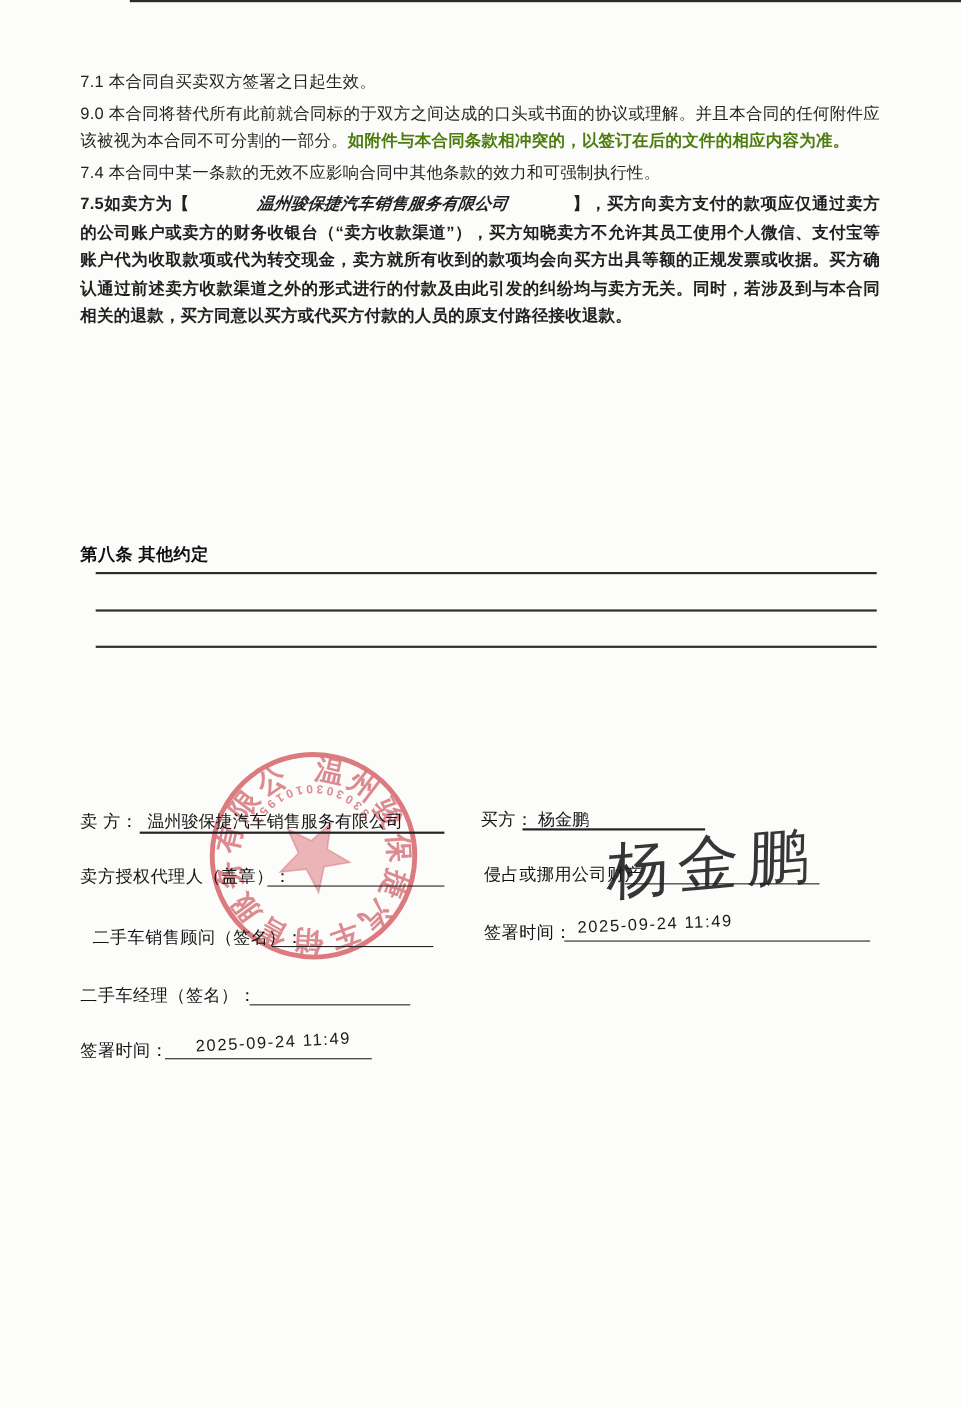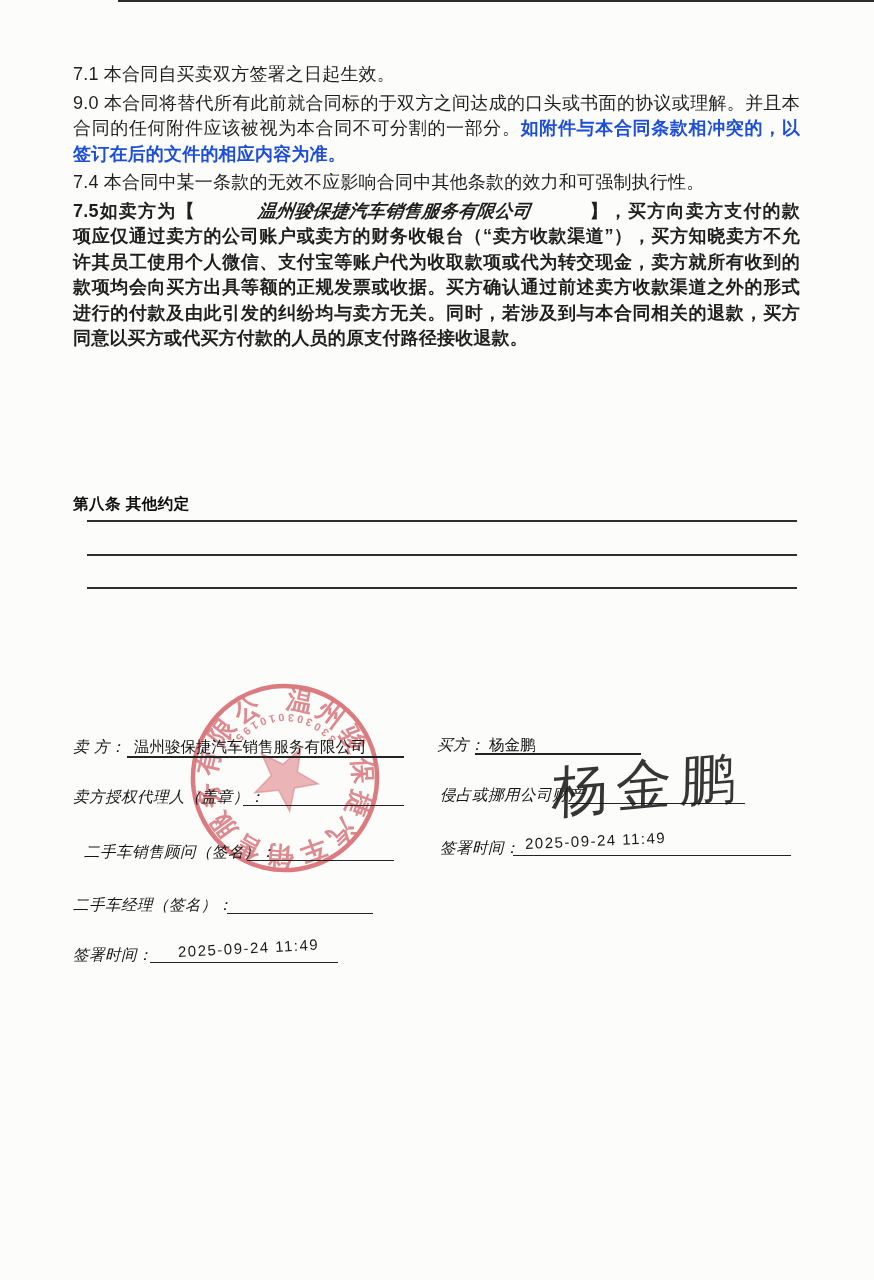--- a/index.html
+++ b/index.html
@@ -6,35 +6,35 @@
   .page{
     position:relative;width:874px;height:1280px;margin:0 auto;
     background:#fcfcfa;overflow:hidden;
     font-family:"Liberation Sans",sans-serif;
     color:#1c1c1c;
   }
   .top-edge{position:absolute;top:0;left:118px;right:0;height:2px;background:#2b2b2b;}
   
   .clauses{position:absolute;left:73px;top:62px;width:727px;}
   .clauses p{
-    margin:0 0 3px 0;font-size:18px;line-height:25.5px;
+    margin:0 0 3px 0;font-size:15px;line-height:25.5px;
     text-align:justify;color:#1f1f1f;letter-spacing:.2px;
   }
-  .b{font-weight:bold;color:#1d4ed8;}
+  .b{font-weight:bold;color:#4d7c0f;}
   .slant{font-style:italic;display:inline-block;transform:skewX(-8deg);}
   .gap75{margin:0 58px 0 62px;}
   .gap76{margin:0 28px 0 52px;}
   
   .heading{
     position:absolute;left:73px;top:494px;font-size:15.5px;font-weight:bold;
     color:#0e0e0e;letter-spacing:.5px;
   }
   .fill-line{position:absolute;left:87px;width:710px;height:0;border-top:2px solid #2e2e2e;}
   
-  .lab{position:absolute;font-size:15.5px;color:#141414;letter-spacing:.5px;white-space:nowrap;font-style:italic;}
+  .lab{position:absolute;font-size:15.5px;color:#141414;letter-spacing:.5px;white-space:nowrap;}
   .uline{position:absolute;height:0;border-top:1.8px solid #232323;}
   .uline.thick{border-top-width:2px;}
   .val{position:absolute;font-size:15.5px;color:#141414;white-space:nowrap;}
   .date{font-size:15px;font-weight:500;letter-spacing:1.5px;color:#1a1a1a;transform-origin:left center;}
   .handwriting{
     position:absolute;font-size:56px;color:#1b1b1b;opacity:.88;white-space:nowrap;
     letter-spacing:8px;transform:rotate(-5deg) skewX(-6deg);transform-origin:left center;
     font-weight:400;
   }
   

